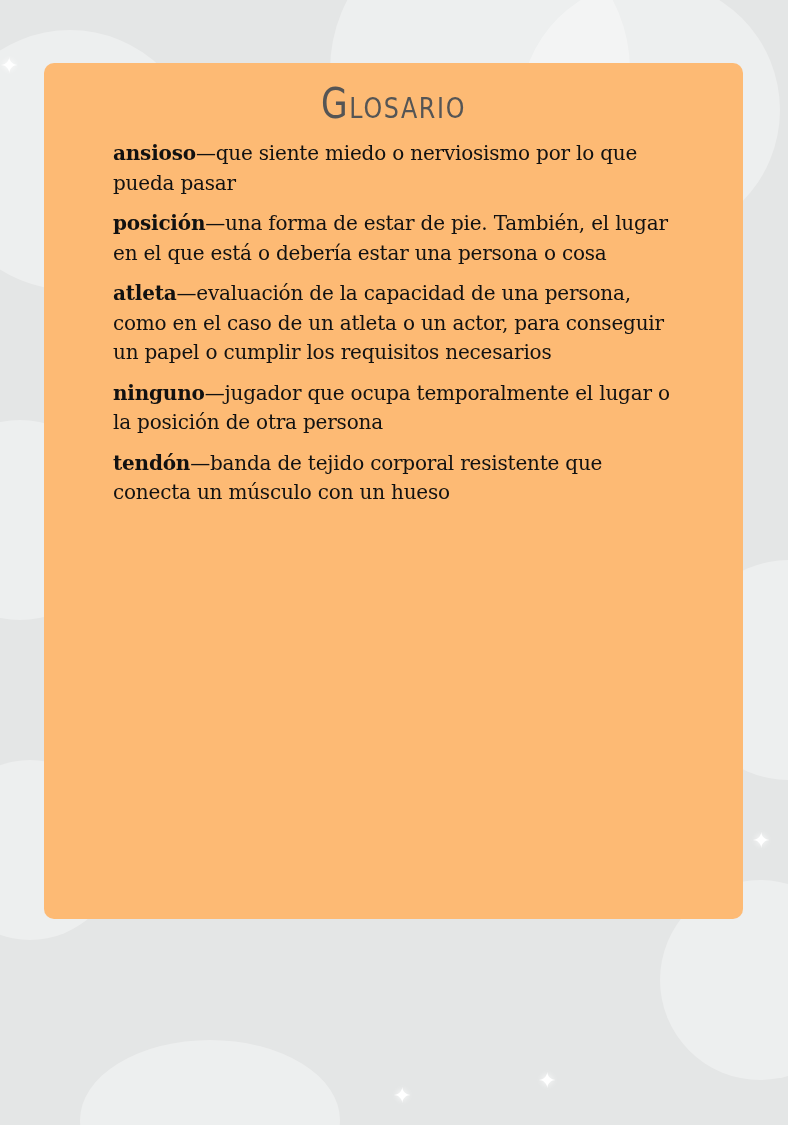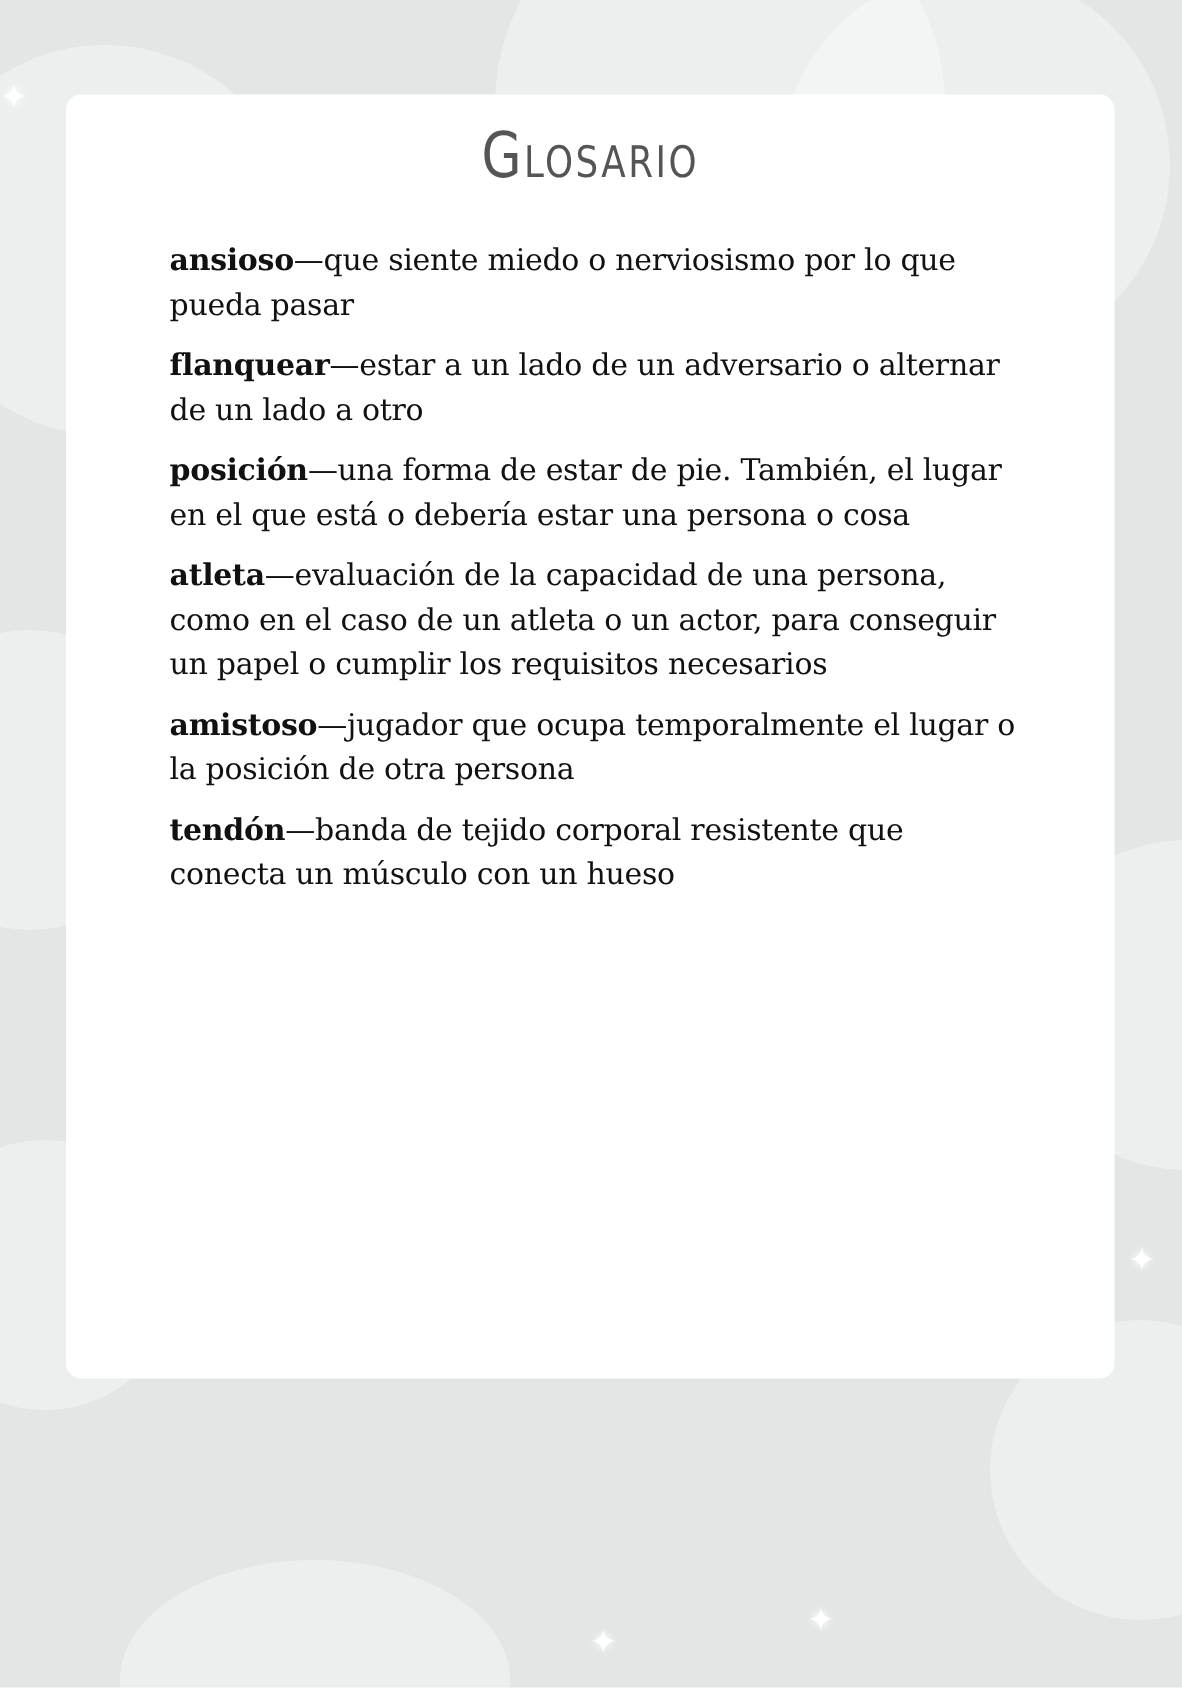--- a/index.html
+++ b/index.html
@@ -6,29 +6,29 @@
     body {
       width: 788px; height: 1125px; overflow: hidden; position: relative;
       background: #e4e6e6;
       font-family: "DejaVu Serif", serif;
     }
     .bg { position: absolute; inset: 0; overflow: hidden; }
     .bokeh { position: absolute; border-radius: 50%; background: rgba(255,255,255,0.35); }
     .sparkle { position: absolute; color: #ffffff; font-size: 22px; line-height: 1; text-shadow: 0 0 6px #fff; }
     .card {
       position: absolute; left: 44px; top: 63px; width: 699px; height: 856px;
-      background: #ffffff; border-radius: 10px;
+      background: #fdba74; border-radius: 10px;
     }
     .title {
       position: absolute; left: 0; right: 0; top: 16px; text-align: center;
       font-family: "DejaVu Sans", sans-serif; font-size: 42px; color: #555555;
       letter-spacing: 2px; font-variant: small-caps; font-weight: normal;
       transform: scaleX(0.82);
     }
-    .entries { position: absolute; left: 69px; top: 96px; width: 570px; }
+    .entries { position: absolute; left: 69px; top: 76px; width: 570px; }
     .entry {
       font-size: 20px; line-height: 29.5px; color: #111111; margin-bottom: 11px;
       letter-spacing: -0.2px;
     }
     .term { font-weight: bold; }
   </style>
 </head>
 <body>
 
 <div class="bg">
@@ -43,19 +43,18 @@
   <span class="sparkle" style="left:0px;top:55px;">✦</span>
   <span class="sparkle" style="left:752px;top:830px;">✦</span>
   <span class="sparkle" style="left:393px;top:1085px;">✦</span>
   <span class="sparkle" style="left:538px;top:1070px;">✦</span>
 </div>
 
 <div class="card">
   <div class="title">Glosario</div>
   <div class="entries" id="entries">
       <div class="entry"><span class="term">ansioso</span><span>—</span><span>que siente miedo o nerviosismo por lo que pueda pasar</span></div>
-      <div class="entry"><span class="term">flanquear</span><span>—</span><span>estar a un lado de un adversario o alternar de un lado a otro</span></div>
       <div class="entry"><span class="term">posición</span><span>—</span><span>una forma de estar de pie. También, el lugar en el que está o debería estar una persona o cosa</span></div>
       <div class="entry"><span class="term">atleta</span><span>—</span><span>evaluación de la capacidad de una persona, como en el caso de un atleta o un actor, para conseguir un papel o cumplir los requisitos necesarios</span></div>
-      <div class="entry"><span class="term">amistoso</span><span>—</span><span>jugador que ocupa temporalmente el lugar o la posición de otra persona</span></div>
+      <div class="entry"><span class="term">ninguno</span><span>—</span><span>jugador que ocupa temporalmente el lugar o la posición de otra persona</span></div>
       <div class="entry"><span class="term">tendón</span><span>—</span><span>banda de tejido corporal resistente que conecta un músculo con un hueso</span></div>
     </div>
 </div>
 
 </body></html>

